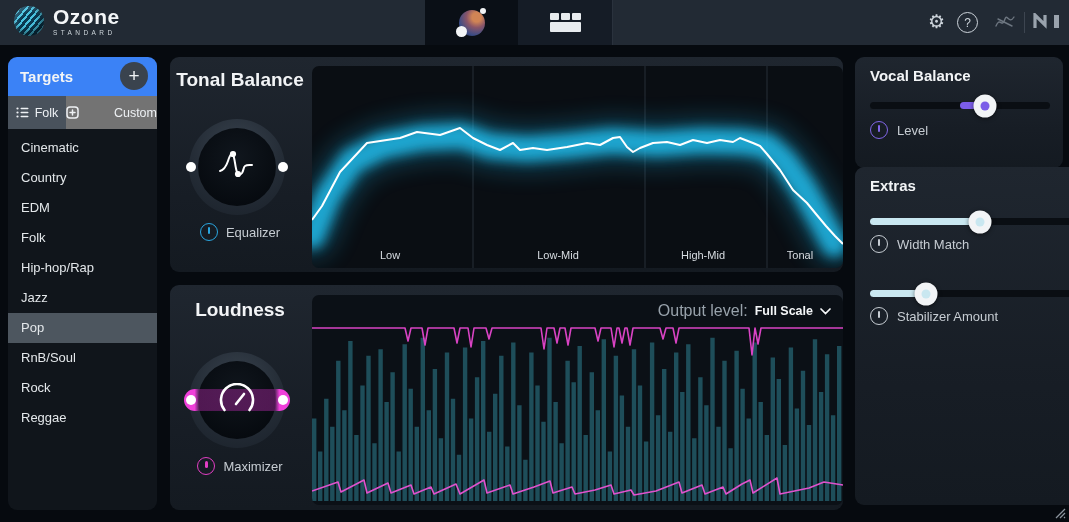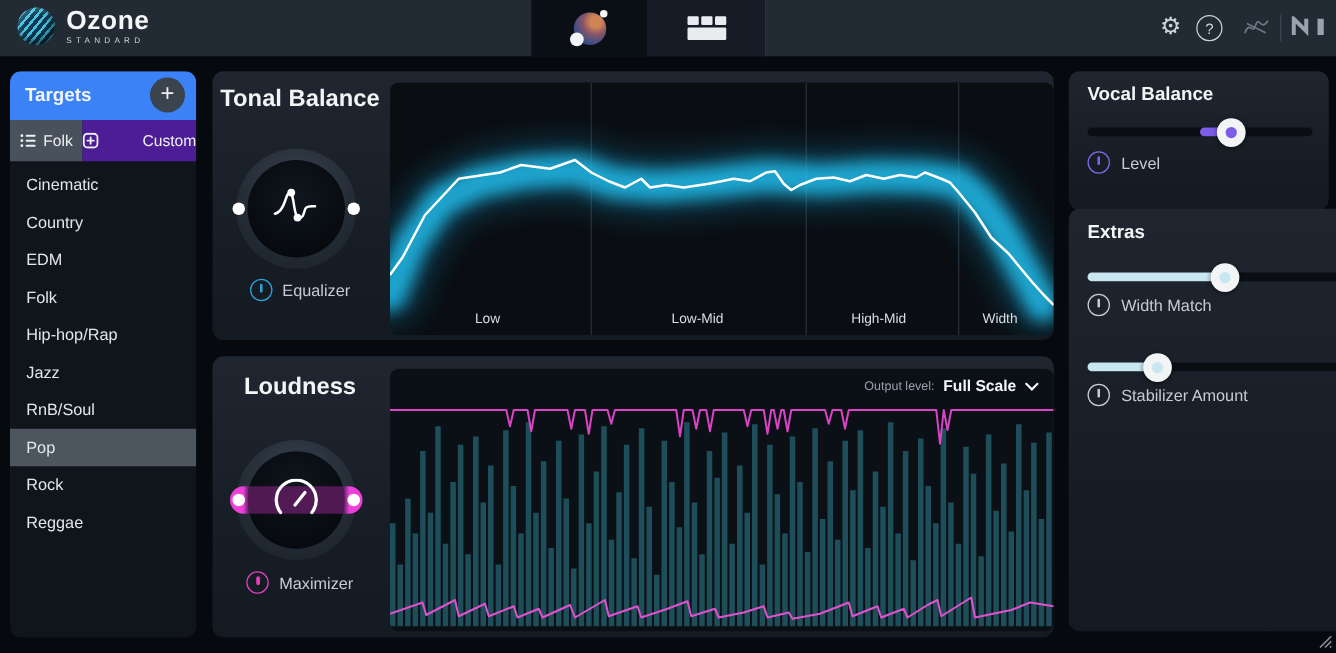--- a/index.html
+++ b/index.html
@@ -43,21 +43,21 @@
 
   
   .sidebar{left:8px;top:57px;width:149px;height:453px;background:#10151b;overflow:hidden;}
   .sb-header{position:relative;height:39px;background:#3b82f6;}
   .sb-title{position:absolute;left:12px;top:0;line-height:39px;color:#f2f4f6;font-size:15px;font-weight:bold;}
   .add-btn{position:absolute;right:9px;top:5px;width:28px;height:28px;border-radius:50%;background:#3a434e;
     color:#eef1f4;font-size:19px;display:flex;align-items:center;justify-content:center;cursor:pointer;}
   .sb-tabs{display:flex;height:33px;}
   .sb-tab{flex:1;display:flex;align-items:center;justify-content:center;gap:6px;color:#eef1f4;font-size:12.5px;cursor:pointer;}
   .sb-tab.active{background:#49525c;}
-  .sb-tab.inactive{background:#4c1d95;gap:35px;}
+  .sb-tab.inactive{background:#737373;gap:35px;}
   .genre-list{position:absolute;left:0;top:76px;width:149px;}
   .genre-item{height:30px;line-height:30px;padding-left:13px;color:#e3e7ea;font-size:13px;cursor:pointer;}
   .genre-item.selected{background:#4d565f;}
 
   
   .knob{position:absolute;width:96px;height:96px;border-radius:50%;
     background:radial-gradient(circle at 50% 30%,#38424d,#242c36 55%,#1a212a 100%);}
   .knob-face{position:absolute;inset:9px;border-radius:50%;background:radial-gradient(circle at 50% 38%,#10161d,#060a0f 78%);}
   .knob-dot{position:absolute;top:50%;width:10px;height:10px;margin-top:-5px;border-radius:50%;background:#fff;z-index:4;}
   .knob-dot.l{left:-3px;} .knob-dot.r{right:-3px;}
@@ -71,21 +71,21 @@
     background:var(--c);border-radius:2px;}
   .pc-cyan{--c:#2aa5df;} .pc-mag{--c:#e23ec4;} .pc-purple{--c:#8166e8;} .pc-white{--c:#c7cdd3;}
 
   
   .tonal-panel{left:170px;top:57px;width:673px;height:215px;}
   .tonal-display{position:absolute;left:142px;top:9px;width:531px;height:202px;background:#0a0e13;border-radius:7px;overflow:hidden;}
   .band-label{position:absolute;bottom:7px;transform:translateX(-50%);color:#d8dde2;font-size:11px;}
   .loud-panel{left:170px;top:285px;width:673px;height:225px;}
   .loud-display{position:absolute;left:142px;top:10px;width:531px;height:210px;background:#0b1016;border-radius:7px;overflow:hidden;}
   .output-row{position:absolute;right:12px;top:7px;display:flex;align-items:center;gap:7px;cursor:pointer;}
-  .output-label{color:#98a2ab;font-size:10px;}
+  .output-label{color:#98a2ab;font-size:16px;}
   .output-value{color:#f4f6f8;font-size:12.5px;font-weight:600;}
 
   
   .vocal-panel{left:855px;top:57px;width:208px;height:111px;}
   .extras-panel{left:855px;top:167px;width:244px;height:338px;}
   .rp-title{position:absolute;left:15px;top:10px;color:#f2f4f6;font-size:15px;font-weight:bold;}
   .slider{position:absolute;left:15px;right:13px;height:23px;cursor:pointer;}
   .slider .track{position:absolute;left:0;right:0;top:50%;height:7px;margin-top:-3.5px;background:#0a0e13;border-radius:4px;}
   .slider .fill{position:absolute;top:50%;height:7px;margin-top:-3.5px;border-radius:4px;}
   .slider .handle{position:absolute;top:50%;width:23px;height:23px;border-radius:50%;background:#f2f4f6;
@@ -163,22 +163,22 @@
         <span>Custom</span>
       </div>
     </div>
     <div class="genre-list">
         <div class="genre-item">Cinematic</div>
         <div class="genre-item">Country</div>
         <div class="genre-item">EDM</div>
         <div class="genre-item">Folk</div>
         <div class="genre-item">Hip-hop/Rap</div>
         <div class="genre-item">Jazz</div>
+        <div class="genre-item selected">Pop</div>
         <div class="genre-item">RnB/Soul</div>
-        <div class="genre-item selected">Pop</div>
         <div class="genre-item">Rock</div>
         <div class="genre-item">Reggae</div>
       </div>
   </div>
 
   <div class="panel tonal-panel">
     <div class="panel-title" style="left:0;top:12px;width:140px;text-align:center;">Tonal Balance</div>
     <div class="knob" style="left:19px;top:62px;">
       <div class="knob-face"></div>
       <span class="knob-dot l"></span>
@@ -207,21 +207,21 @@
           <line x1="333" y1="0" x2="333" y2="202" stroke="#272f38" stroke-width="1"></line>
           <line x1="455" y1="0" x2="455" y2="202" stroke="#272f38" stroke-width="1"></line>
           <path d="M0,170 L16,130 L40,95 L70,80 L110,72 L150,70 L178,80 L215,83 L255,80 L300,75 L345,78 L390,75 L430,76 L455,80 L472,95 L490,120 L508,152 L522,178" stroke="#1fb4e6" stroke-width="44" fill="none" opacity="0.3" filter="url(#glow2)" stroke-linecap="round" stroke-linejoin="round"></path>
           <path d="M0,170 L16,130 L40,95 L70,80 L110,72 L150,70 L178,80 L215,83 L255,80 L300,75 L345,78 L390,75 L430,76 L455,80 L472,95 L490,120 L508,152 L522,178" stroke="#21c0f0" stroke-width="25" fill="none" opacity="0.8" filter="url(#glow1)" stroke-linecap="round" stroke-linejoin="round"></path>
           <path d="M0,154 L10,140 L28,106 L55,77 L88,72 L105,66 L128,69 L148,62 L161,72 L175,79 L188,84 L201,77 L208,84 L221,82 L235,84 L255,81 L275,77 L288,79 L301,72 L308,71 L315,81 L321,86 L328,82 L341,77 L355,76 L368,79 L381,74 L395,77 L408,74 L421,76 L428,72 L441,77 L448,80 L455,88 L468,104 L481,124 L495,137 L504,148 L514,160 L523,170 L531,178" stroke="#ffffff" stroke-width="2" fill="none" stroke-linejoin="round"></path>
         </svg>
       <div id="band-labels">
           <span class="band-label" style="left: 78px;">Low</span>
           <span class="band-label" style="left: 246px;">Low-Mid</span>
           <span class="band-label" style="left: 391px;">High-Mid</span>
-          <span class="band-label" style="left: 488px;">Width</span>
+          <span class="band-label" style="left: 488px;">Tonal</span>
         </div>
     </div>
   </div>
 
   <div class="panel loud-panel">
     <div class="panel-title" style="left:0;top:14px;width:140px;text-align:center;">Loudness</div>
     <div class="knob" style="left:19px;top:67px;">
       <div class="knob-face"></div>
       <div class="max-band"></div>
       <span class="knob-dot l"></span>

